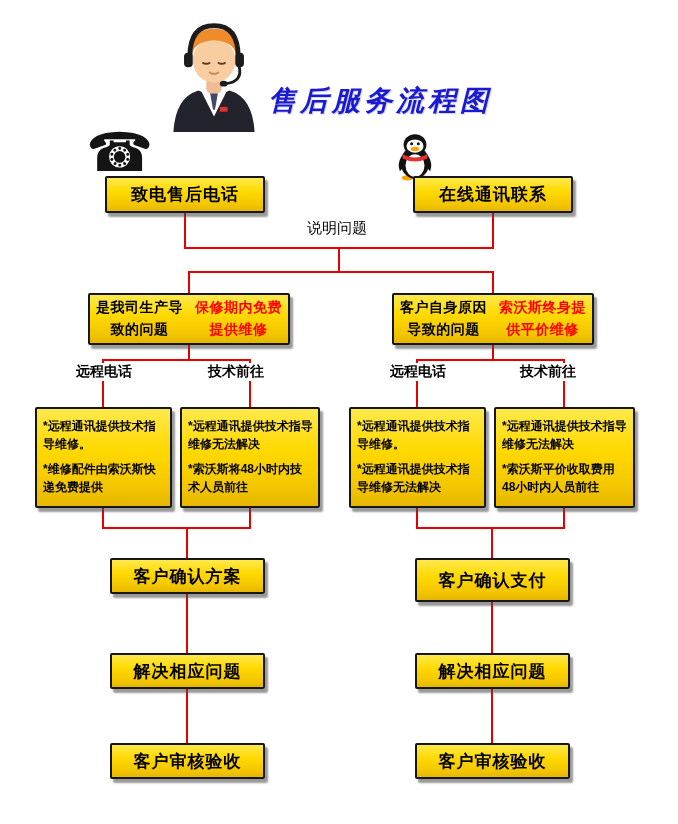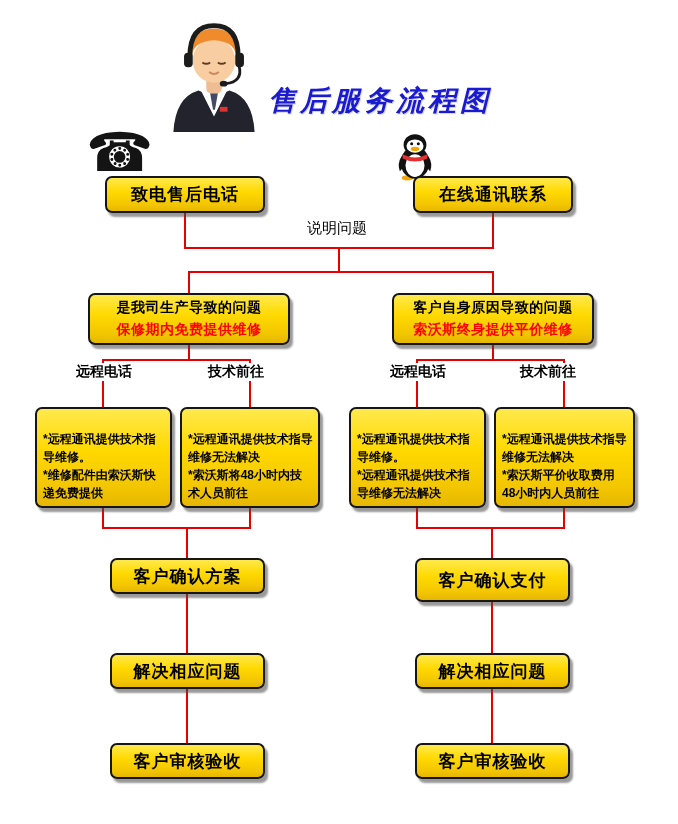--- a/index.html
+++ b/index.html
@@ -3,28 +3,28 @@
 <meta charset="utf-8">
 <style>
   *{margin:0;padding:0;box-sizing:border-box}
   html,body{background:#ffffff}
   body{font-family:"Liberation Sans","DejaVu Sans",sans-serif;color:#000}
   .canvas{position:relative;width:678px;height:824px;margin:12px auto;background:#fff;overflow:hidden}
   .abs{position:absolute}
   .line{position:absolute;background:var(--line,#e60000);z-index:0}
   .ybox{position:absolute;z-index:1;
         background:linear-gradient(180deg,#ffe94d 0%,var(--box-fill,#ffd900) 42%,#f3c600 80%,#e6b700 100%);
-        border:2px solid #161616;border-radius:7px;
+        border:2px solid #161616;border-radius:2px;
         box-shadow:3px 4px 2px rgba(70,70,70,.55);
         display:flex;align-items:center;justify-content:center;
         font-weight:bold;color:#000;text-align:center}
   .ybox-lg{font-size:17px;letter-spacing:1px}
-  .ybox-cond{flex-direction:column;font-size:14px;line-height:1.55;letter-spacing:.5px}
-  .ybox-sm{flex-direction:column;align-items:flex-start;justify-content:flex-end;
-           text-align:left;font-size:12px;line-height:1.5;padding:8px 5px 4px 6px}
+  .ybox-cond{flex-direction:row;font-size:14px;line-height:1.55;letter-spacing:.5px}
+  .ybox-sm{flex-direction:column;align-items:flex-start;justify-content:space-between;
+           text-align:left;font-size:12px;line-height:1.5;padding:8px 5px 10px 6px}
   .red-text{color:var(--highlight,#ff0000)}
   .blabel{position:absolute;z-index:2;font-size:14px;font-weight:bold;background:#fff;padding:0 2px;white-space:nowrap}
   .merge-label{position:absolute;z-index:2;font-size:15px;background:#fff;padding:0 3px;white-space:nowrap}
   .title{position:absolute;z-index:2;font-family:"Liberation Serif","DejaVu Serif",serif;
          font-style:italic;font-weight:bold;font-size:28px;letter-spacing:4px;
          color:var(--title,#1a1ad1);white-space:nowrap;text-shadow:1px 1px 0 rgba(130,130,220,.35)}
   .phone{position:absolute;z-index:2;font-size:54px;line-height:1;color:#141414;font-family:"DejaVu Sans",sans-serif}
 </style>
 </head>
 <body>

